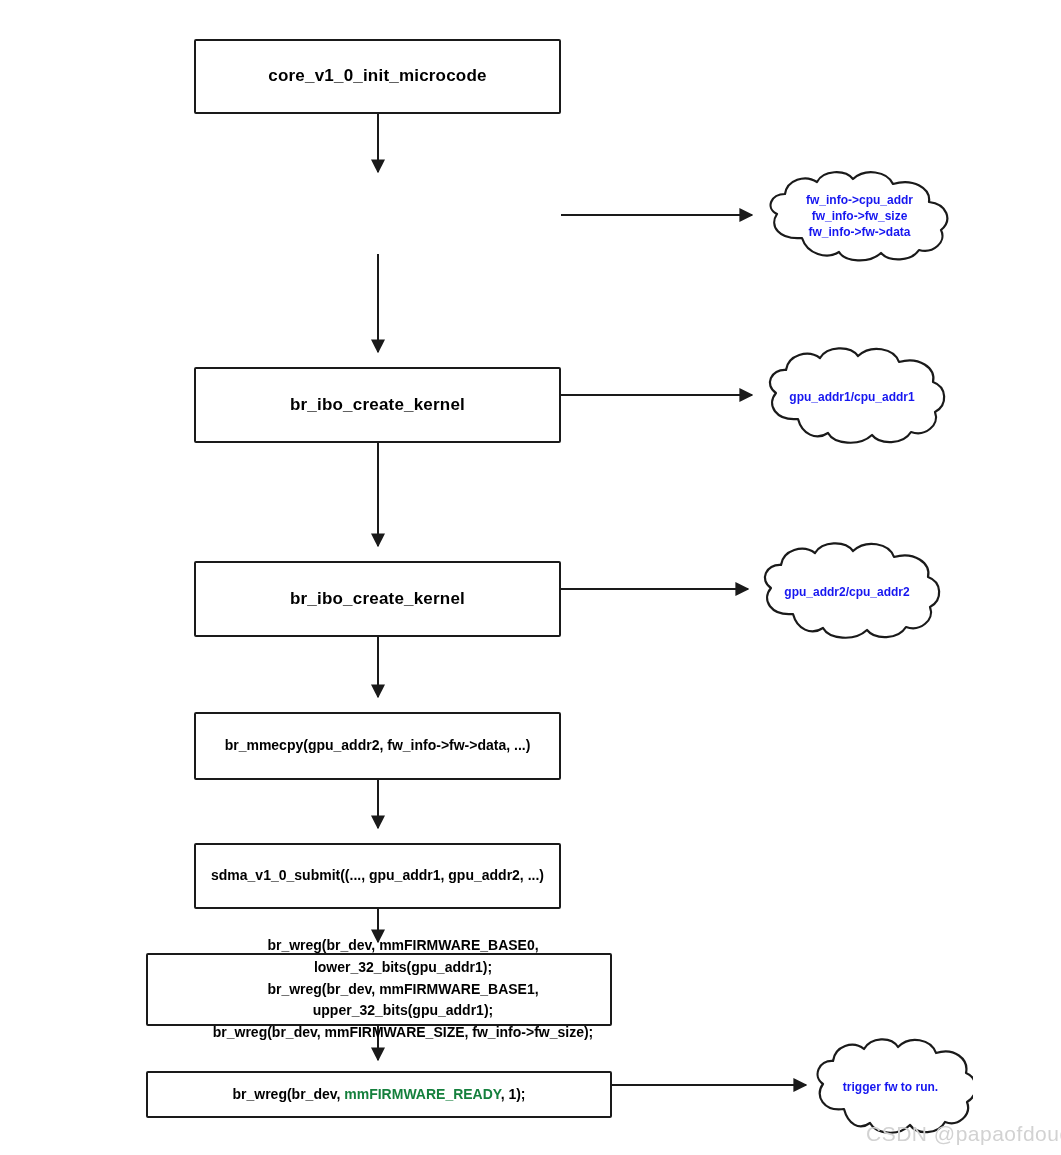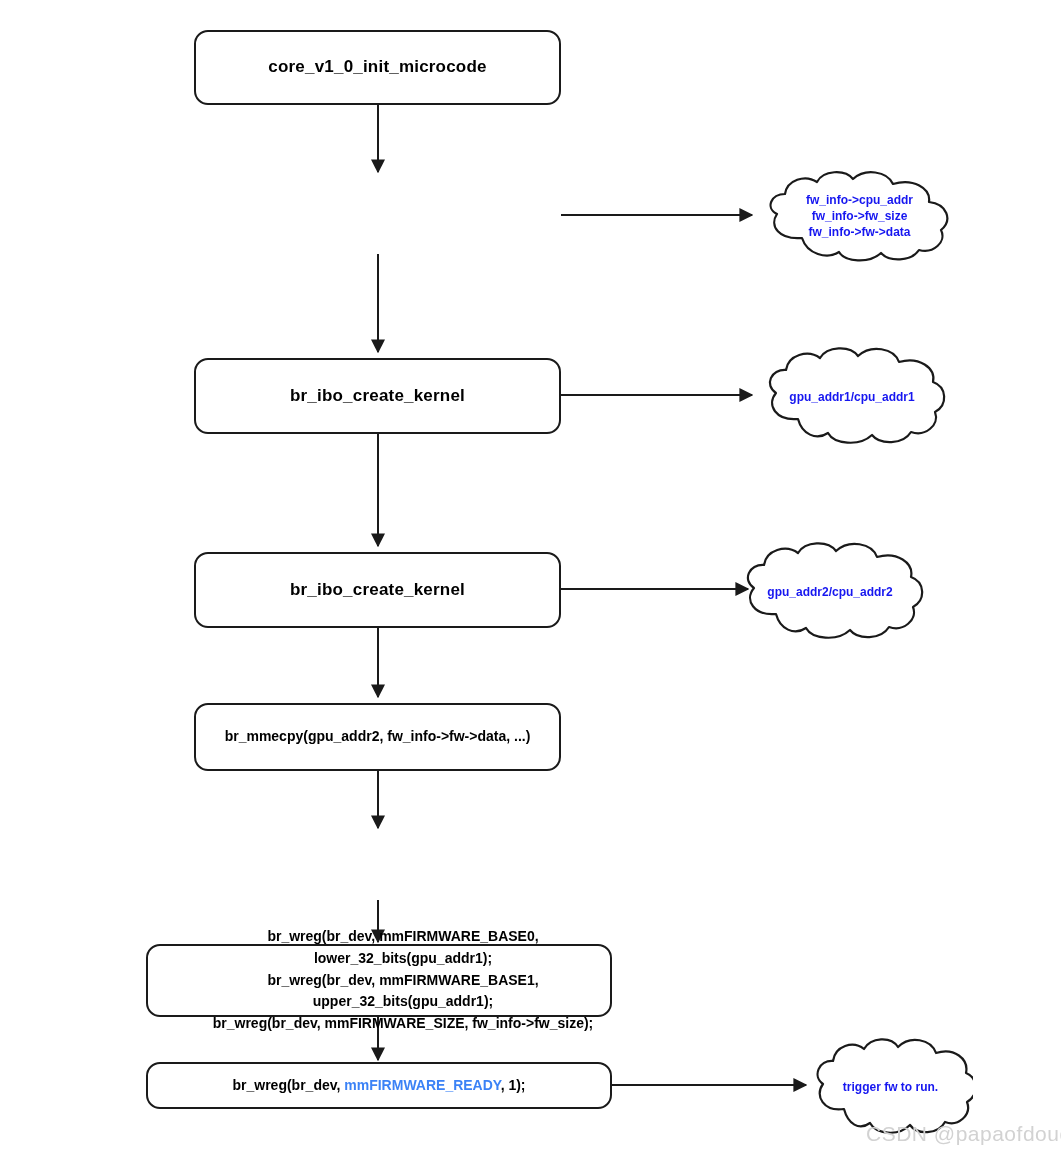--- a/index.html
+++ b/index.html
@@ -18,43 +18,44 @@
     position: absolute;
     left: 0;
     top: 0;
     width: 1061px;
     height: 1155px;
   }
   .node {
     position: absolute;
     box-sizing: border-box;
     border: 2px solid #1a1a1a;
-    border-radius: 14px;
+    border-radius: 2px;
     background: #ffffff;
     display: flex;
     align-items: center;
     justify-content: center;
     text-align: center;
     color: #000000;
     z-index: 3;
+    margin-top: 9px;
   }
   .node-title {
     font-size: 17px;
     font-weight: bold;
     letter-spacing: 0.2px;
     line-height: 1.2;
   }
   .node-code {
     font-size: 14px;
     font-weight: bold;
     line-height: 1.55;
     padding: 0 10px;
   }
   .node-code .hl {
-    color: #3b82f6;
+    color: #15803d;
   }
   .cloud-wrap {
     position: absolute;
     z-index: 3;
   }
   .cloud-wrap svg {
     display: block;
     position: absolute;
     left: 0;
     top: 0;
@@ -128,20 +129,23 @@
   </div>
 
   <div class="node" style="left:194px; top:552px; width:367px; height:76px;">
     <span class="node-title">br_ibo_create_kernel</span>
   </div>
 
   <div class="node" style="left:194px; top:703px; width:367px; height:68px;">
     <span class="node-code">br_mmecpy(gpu_addr2, fw_info-&gt;fw-&gt;data, ...)</span>
   </div>
 
+  <div class="node" style="left:194px; top:834px; width:367px; height:66px;">
+    <span class="node-code">sdma_v1_0_submit((..., gpu_addr1, gpu_addr2, ...)</span>
+  </div>
 
   <div class="node" style="left:146px; top:944px; width:466px; height:73px;padding-left:48px;">
     <span class="node-code">
       <span>br_wreg(br_dev, mmFIRMWARE_BASE0, lower_32_bits(gpu_addr1);</span><br>
       <span>br_wreg(br_dev, mmFIRMWARE_BASE1, upper_32_bits(gpu_addr1);</span><br>
       <span>br_wreg(br_dev, mmFIRMWARE_SIZE, fw_info-&gt;fw_size);</span>
     </span>
   </div>
 
   <div class="node" style="left:146px; top:1062px; width:466px; height:47px;">
@@ -169,21 +173,21 @@
                C69,1 92,0 100,11 C113,-1 136,3 141,17 C161,11 178,23 175,37
                C189,42 190,60 177,67 C182,80 167,92 153,87
                C145,100 122,100 114,90 C101,102 76,99 70,88
                C58,96 44,89 40,74 Z" fill="#ffffff" stroke="#1a1a1a" stroke-width="2.2" stroke-linejoin="round"></path>
     </svg>
     <div class="cloud-text">
       <span>gpu_addr1/cpu_addr1</span>
     </div>
   </div>
 
-  <div class="cloud-wrap" style="left:736px; top:540px; width:188px; height:104px;">
+  <div class="cloud-wrap" style="left:753px; top:540px; width:188px; height:104px;">
     <svg width="188" height="104" viewBox="0 0 188 104">
       <path d="M40,74 C18,76 8,60 18,48 C6,40 13,24 28,25 C30,10 50,4 62,13
                C69,1 92,0 100,11 C113,-1 136,3 141,17 C161,11 178,23 175,37
                C189,42 190,60 177,67 C182,80 167,92 153,87
                C145,100 122,100 114,90 C101,102 76,99 70,88
                C58,96 44,89 40,74 Z" fill="#ffffff" stroke="#1a1a1a" stroke-width="2.2" stroke-linejoin="round"></path>
     </svg>
     <div class="cloud-text">
       <span>gpu_addr2/cpu_addr2</span>
     </div>

